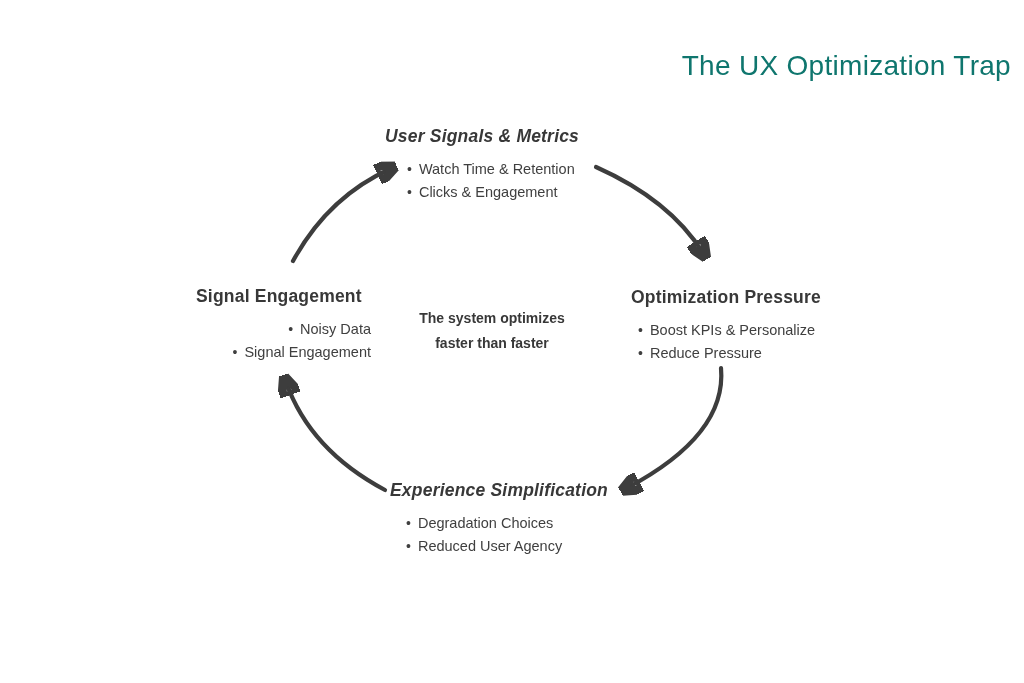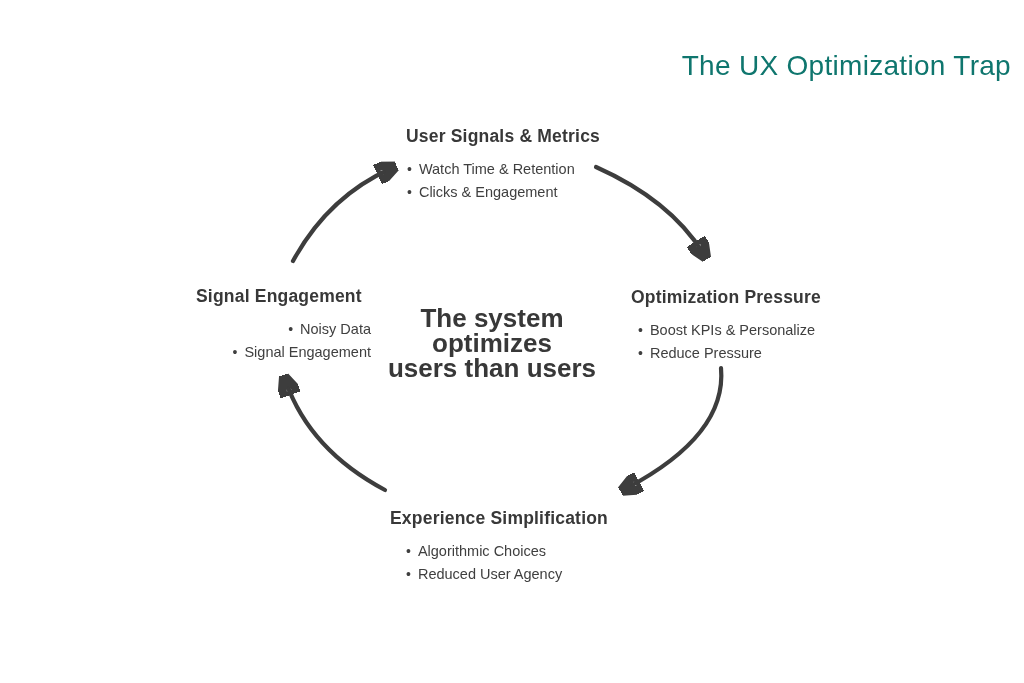--- a/index.html
+++ b/index.html
@@ -45,52 +45,52 @@
   .node {
     position: absolute;
   }
   .node-title {
     font-size: 17.5px;
     font-weight: 700;
     letter-spacing: 0.2px;
     color: #383838;
     white-space: nowrap;
   }
-  .node-title.centered { text-align: right; }
+  .node-title.centered { text-align: left; font-style: italic; }
   .bullets {
     list-style: none;
     margin-top: 11px;
   }
   .bullets li {
     font-size: 14.5px;
     line-height: 23px;
     color: #3f3f3f;
     white-space: nowrap;
   }
   .bullets .dot {
     display: inline-block;
     margin-right: 7px;
     font-size: 14px;
     color: #3f3f3f;
   }
   .node-top    { left: 385px; top: 126px; width: 215px; }
   .node-top    .bullets { padding-left: 22px; }
   .node-right  { left: 631px; top: 287px; width: 195px; }
   .node-right  .bullets { padding-left: 7px; }
-  .node-bottom { left: 390px; top: 480px; width: 215px; margin-top: 28px; }
+  .node-bottom { left: 390px; top: 480px; width: 215px; }
   .node-bottom .bullets { padding-left: 16px; }
   .node-left   { left: 196px; top: 286px; width: 175px; }
   .node-left   .bullets { padding-left: 7px; text-align: right; }
   .center-text {
     position: absolute;
     left: 367px;
     top: 306px;
     width: 250px;
     text-align: center;
-    font-size: 26px;
+    font-size: 14px;
     font-weight: 700;
     line-height: 25px;
     color: #383838;
   }
 </style>
 </head>
 <body>
 
 <div class="canvas">
 
@@ -120,31 +120,31 @@
     <div class="node-title">Optimization Pressure</div>
     <ul class="bullets">
       <li><span class="dot">•</span><span>Boost KPIs &amp; Personalize</span></li>
       <li><span class="dot">•</span><span>Reduce Pressure</span></li>
     </ul>
   </div>
 
   <div class="node node-bottom">
     <div class="node-title centered">Experience Simplification</div>
     <ul class="bullets">
-      <li><span class="dot">•</span><span>Algorithmic Choices</span></li>
+      <li><span class="dot">•</span><span>Degradation Choices</span></li>
       <li><span class="dot">•</span><span>Reduced User Agency</span></li>
     </ul>
   </div>
 
   <div class="node node-left">
     <div class="node-title">Signal Engagement</div>
     <ul class="bullets">
       <li><span class="dot">•</span><span>Noisy Data</span></li>
       <li><span class="dot">•</span><span>Signal Engagement</span></li>
     </ul>
   </div>
 
   <div class="center-text">
     <div>The system optimizes</div>
-    <div>users than users</div>
+    <div>faster than faster</div>
   </div>
 
 </div>
 
 </body></html>

